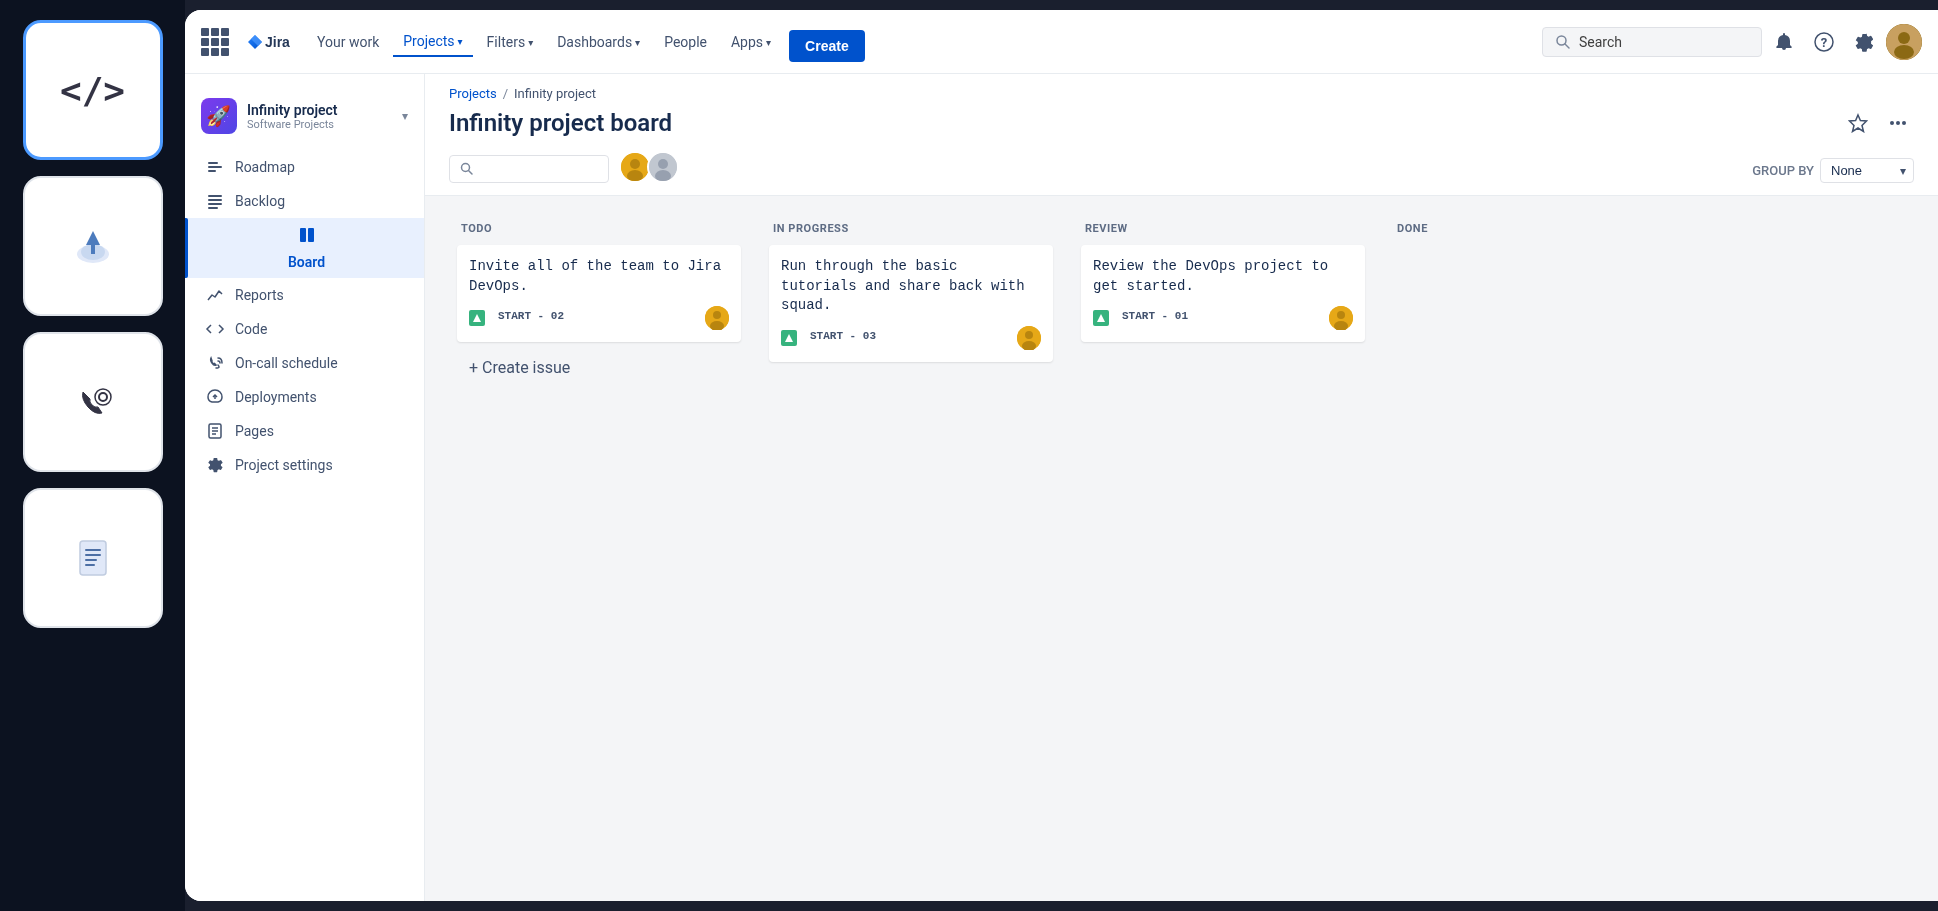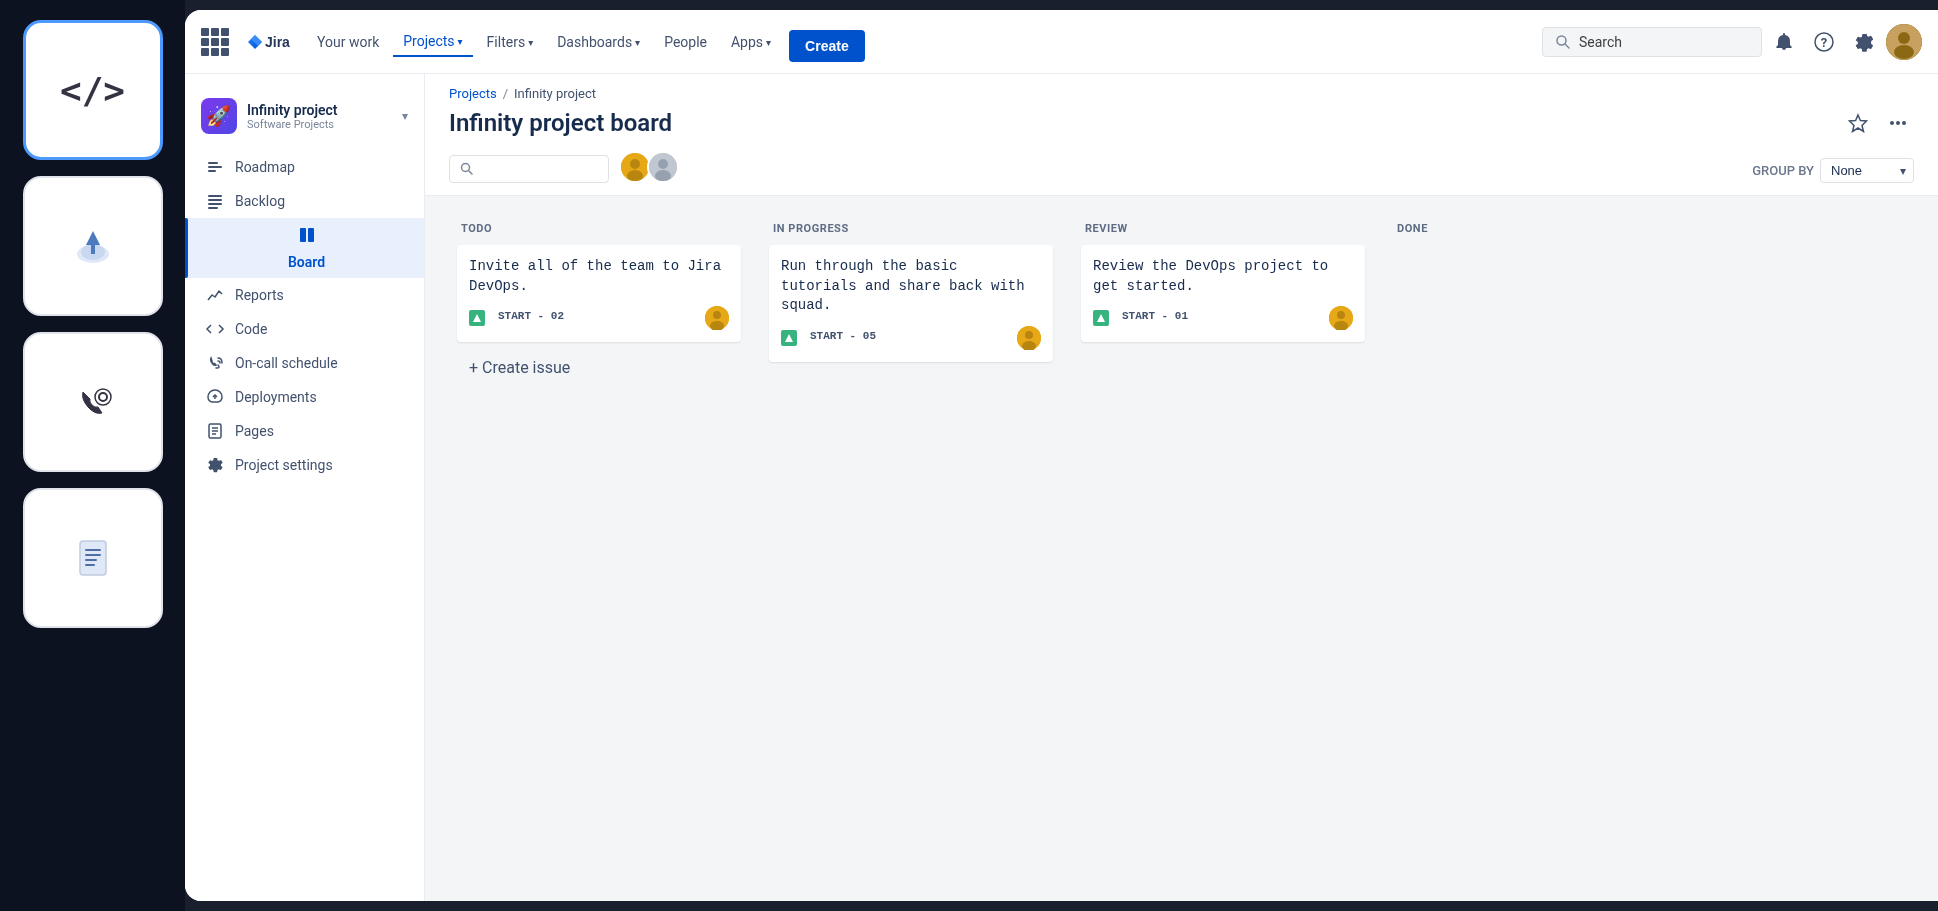--- a/index.html
+++ b/index.html
@@ -751,21 +751,21 @@
           <div class="column-cards">
             <div class="kanban-card">
               <div class="card-text">Run through the basic tutorials and share back with squad.</div>
               <div class="card-footer">
                 <div class="card-tag">
                   <div class="card-tag-icon">
                     <svg width="10" height="10" viewBox="0 0 10 10" fill="white">
                       <polygon points="5,1 9,9 1,9"></polygon>
                     </svg>
                   </div>
-                  <span>START - 05</span>
+                  <span>START - 03</span>
                 </div>
                 <div class="card-assignee">
                   <svg width="24" height="24" viewBox="0 0 24 24">
                     <circle cx="12" cy="12" r="12" fill="#e6a817"></circle>
                     <circle cx="12" cy="9" r="4" fill="#b8850f"></circle>
                     <ellipse cx="12" cy="20" rx="7" ry="5" fill="#b8850f"></ellipse>
                   </svg>
                 </div>
               </div>
             </div>

